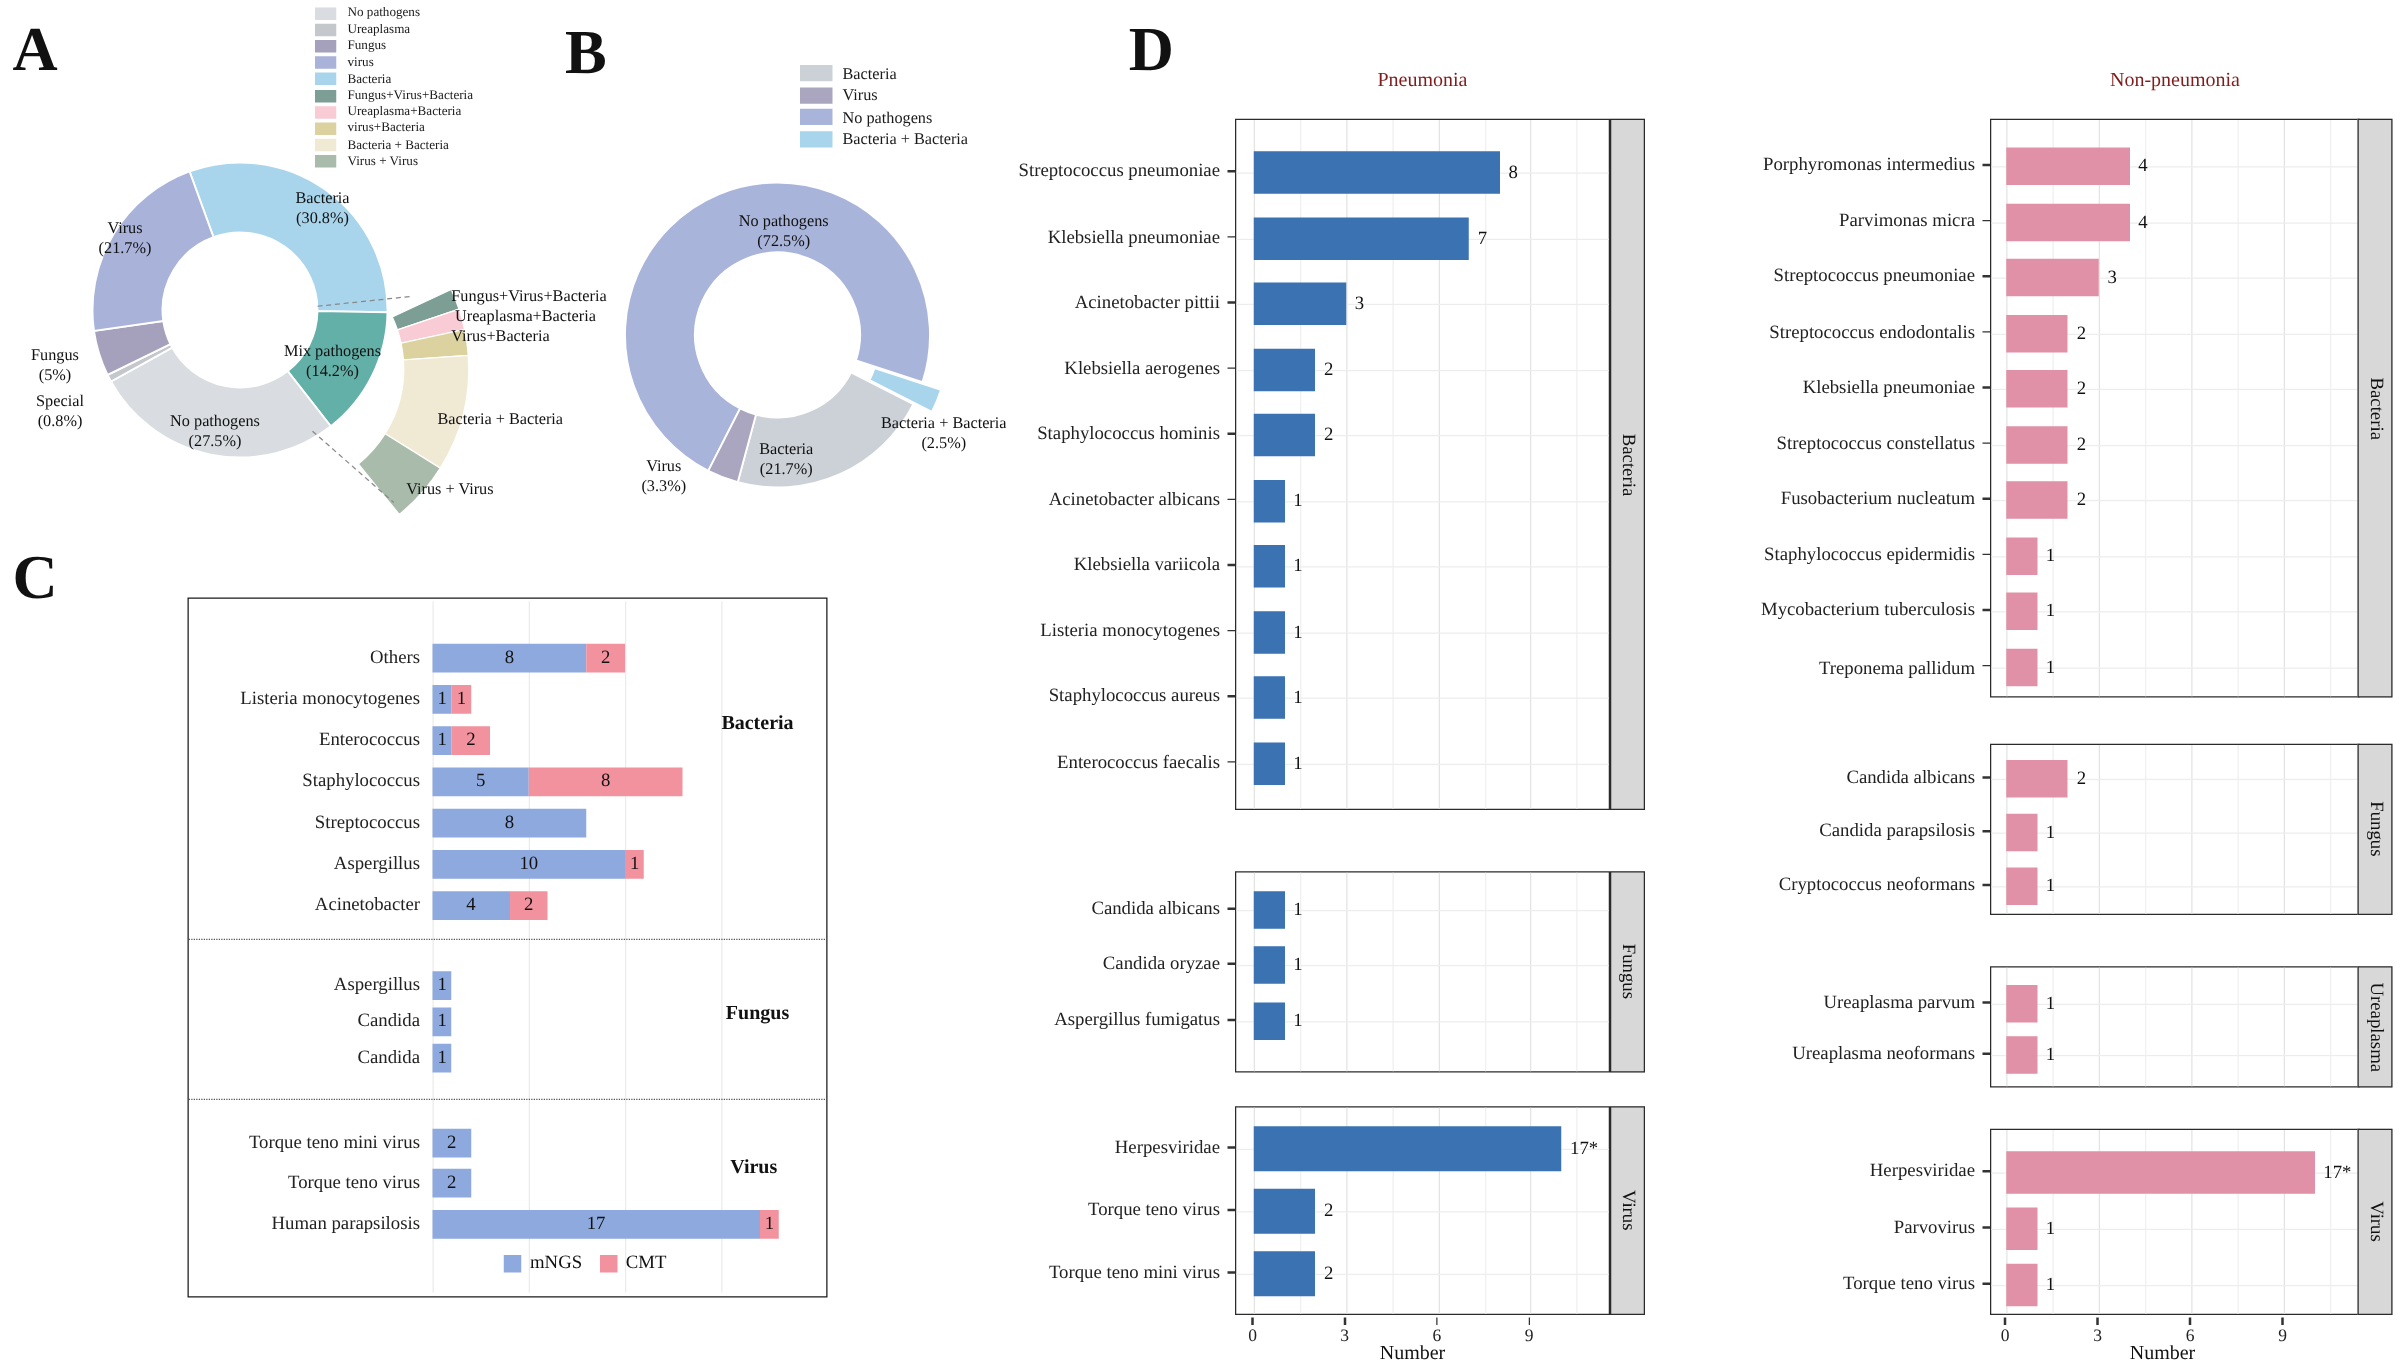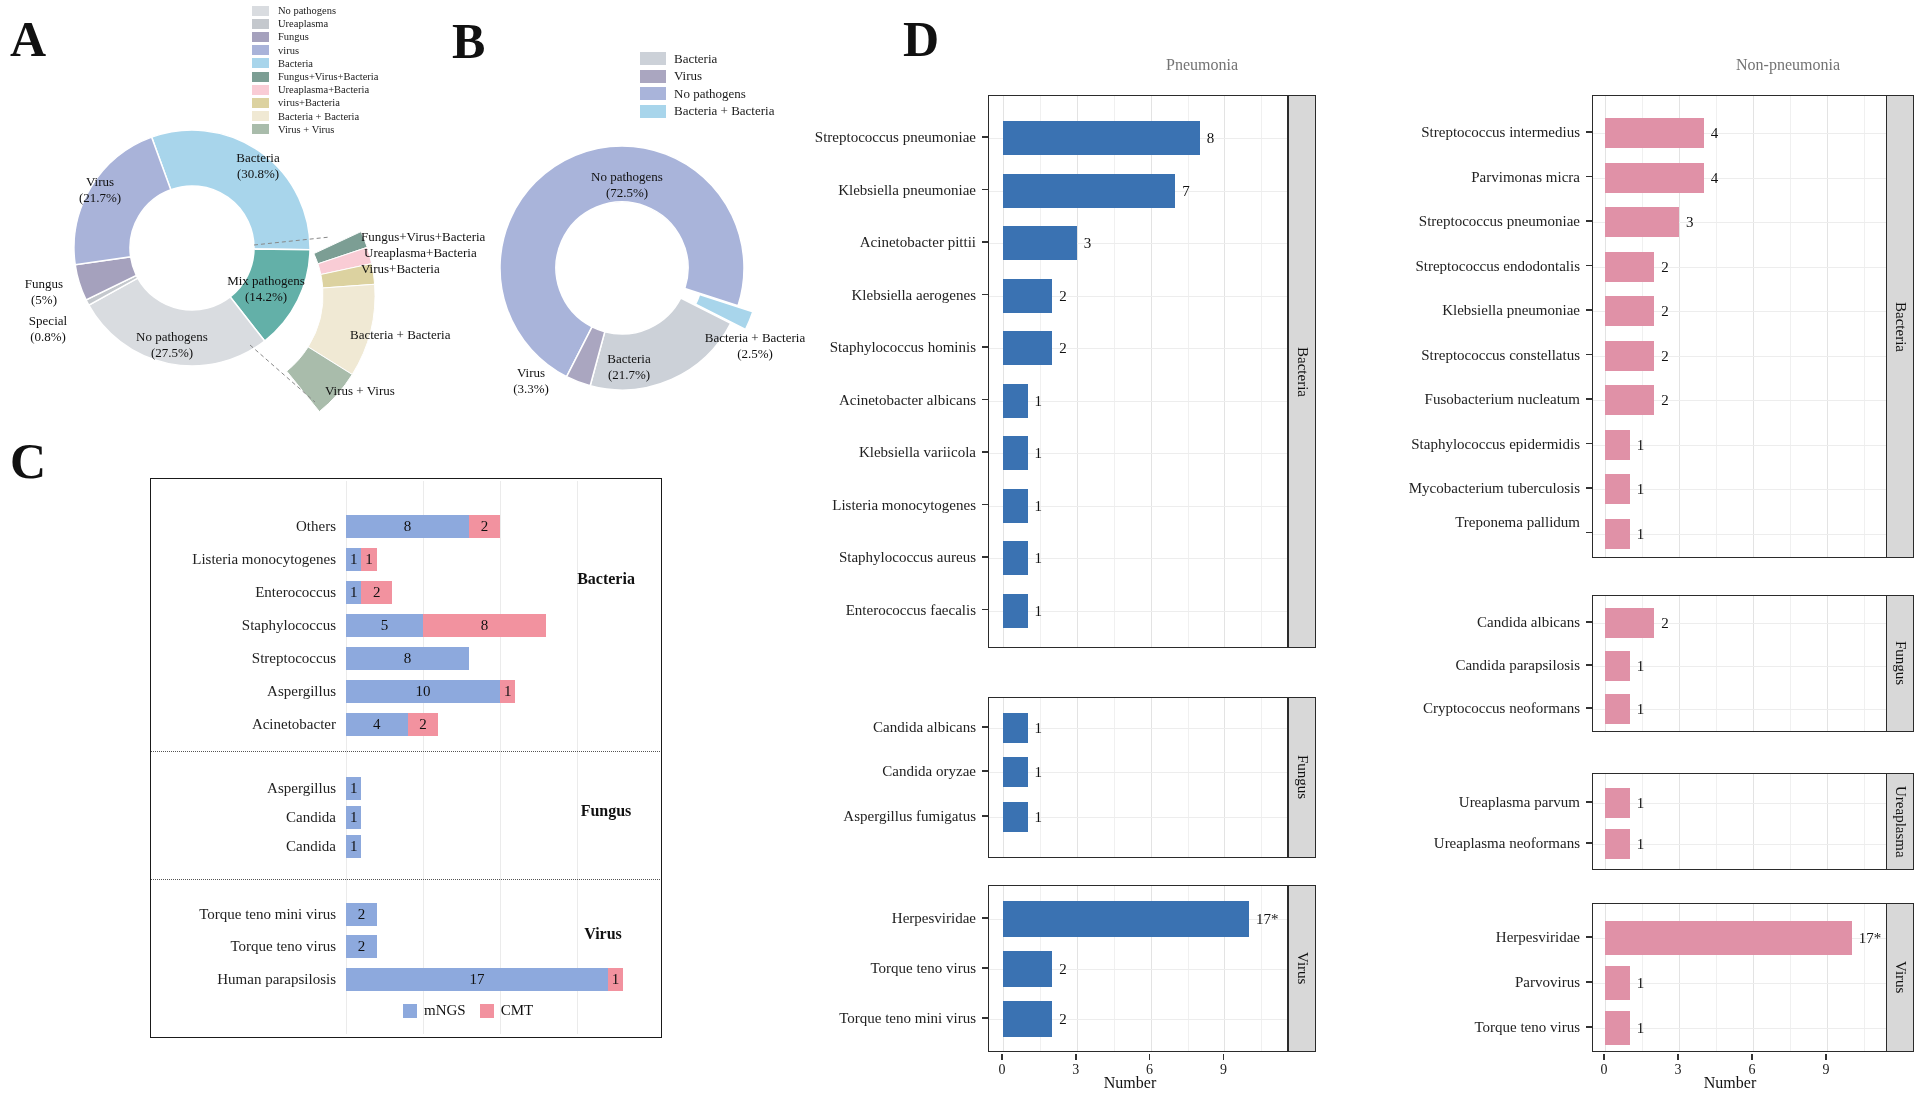--- a/index.html
+++ b/index.html
@@ -3,21 +3,21 @@
 <meta charset="utf-8">
 <style>
   html,body{margin:0;padding:0;background:#fff;}
   #figure{position:relative;width:1921px;height:1097px;background:#fff;overflow:hidden;
           font-family:"Liberation Serif","DejaVu Serif",serif;color:#111;}
   .abs{position:absolute;}
   .letter{position:absolute;font-size:50px;font-weight:bold;line-height:1;}
   .lrow{display:flex;align-items:center;}
   .lsw{flex:0 0 auto;}
   .llab{white-space:nowrap;color:#1a1a1a;}
-  .dtitle{position:absolute;text-align:right;font-size:16px;color:#737373;}
+  .dtitle{position:absolute;text-align:center;font-size:16px;color:#7f1d1d;}
   .dxlabel{position:absolute;text-align:center;font-size:16px;color:#111;}
   .facet-panel{position:absolute;background:#fff;border:1.8px solid #2b2b2b;box-sizing:border-box;overflow:hidden;}
   .strip{position:absolute;background:#d8d8d8;border:1.8px solid #2b2b2b;box-sizing:border-box;
          display:flex;align-items:center;justify-content:center;}
   .strip span{writing-mode:vertical-rl;font-size:15px;color:#111;white-space:nowrap;}
   .catlab{position:absolute;text-align:right;font-size:15px;color:#222;white-space:nowrap;line-height:20px;}
   .vlab{position:absolute;font-size:15px;color:#111;line-height:20px;}
   .ticklab{position:absolute;text-align:center;font-size:14px;color:#222;}
   .gridv,.gridh,.tickmark{position:absolute;}
   .bar{position:absolute;}
@@ -382,39 +382,39 @@
         <div class="vlab" style="position: absolute; left: 68.34px; top: 249.5px;">2</div>
         <div class="bar" style="position: absolute; left: 12px; top: 289px; width: 49.34px; height: 30px; background: rgb(224, 145, 167);"></div>
         <div class="vlab" style="position: absolute; left: 68.34px; top: 294px;">2</div>
         <div class="bar" style="position: absolute; left: 12px; top: 333.5px; width: 24.67px; height: 30px; background: rgb(224, 145, 167);"></div>
         <div class="vlab" style="position: absolute; left: 43.67px; top: 338.5px;">1</div>
         <div class="bar" style="position: absolute; left: 12px; top: 378px; width: 24.67px; height: 30px; background: rgb(224, 145, 167);"></div>
         <div class="vlab" style="position: absolute; left: 43.67px; top: 383px;">1</div>
         <div class="bar" style="position: absolute; left: 12px; top: 422.5px; width: 24.67px; height: 30px; background: rgb(224, 145, 167);"></div>
         <div class="vlab" style="position: absolute; left: 43.67px; top: 427.5px;">1</div>
       </div>
-      <div class="catlab" style="position: absolute; left: 1320px; top: 122px; width: 260px;">Streptococcus intermedius</div>
+      <div class="catlab" style="position: absolute; left: 1320px; top: 122px; width: 260px;">Porphyromonas intermedius</div>
       <div class="tickmark" style="position: absolute; left: 1586px; top: 131.25px; width: 6px; height: 1.5px; background: rgb(51, 51, 51);"></div>
       <div class="catlab" style="position: absolute; left: 1320px; top: 166.5px; width: 260px;">Parvimonas micra</div>
       <div class="tickmark" style="position: absolute; left: 1586px; top: 175.75px; width: 6px; height: 1.5px; background: rgb(51, 51, 51);"></div>
       <div class="catlab" style="position: absolute; left: 1320px; top: 211px; width: 260px;">Streptococcus pneumoniae</div>
       <div class="tickmark" style="position: absolute; left: 1586px; top: 220.25px; width: 6px; height: 1.5px; background: rgb(51, 51, 51);"></div>
       <div class="catlab" style="position: absolute; left: 1320px; top: 255.5px; width: 260px;">Streptococcus endodontalis</div>
       <div class="tickmark" style="position: absolute; left: 1586px; top: 264.75px; width: 6px; height: 1.5px; background: rgb(51, 51, 51);"></div>
       <div class="catlab" style="position: absolute; left: 1320px; top: 300px; width: 260px;">Klebsiella pneumoniae</div>
       <div class="tickmark" style="position: absolute; left: 1586px; top: 309.25px; width: 6px; height: 1.5px; background: rgb(51, 51, 51);"></div>
       <div class="catlab" style="position: absolute; left: 1320px; top: 344.5px; width: 260px;">Streptococcus constellatus</div>
       <div class="tickmark" style="position: absolute; left: 1586px; top: 353.75px; width: 6px; height: 1.5px; background: rgb(51, 51, 51);"></div>
       <div class="catlab" style="position: absolute; left: 1320px; top: 389px; width: 260px;">Fusobacterium nucleatum</div>
       <div class="tickmark" style="position: absolute; left: 1586px; top: 398.25px; width: 6px; height: 1.5px; background: rgb(51, 51, 51);"></div>
       <div class="catlab" style="position: absolute; left: 1320px; top: 433.5px; width: 260px;">Staphylococcus epidermidis</div>
       <div class="tickmark" style="position: absolute; left: 1586px; top: 442.75px; width: 6px; height: 1.5px; background: rgb(51, 51, 51);"></div>
       <div class="catlab" style="position: absolute; left: 1320px; top: 478px; width: 260px;">Mycobacterium tuberculosis</div>
       <div class="tickmark" style="position: absolute; left: 1586px; top: 487.25px; width: 6px; height: 1.5px; background: rgb(51, 51, 51);"></div>
-      <div class="catlab" style="position: absolute; left: 1320px; top: 512px; width: 260px;">Treponema pallidum</div>
+      <div class="catlab" style="position: absolute; left: 1320px; top: 525px; width: 260px;">Treponema pallidum</div>
       <div class="tickmark" style="position: absolute; left: 1586px; top: 531.75px; width: 6px; height: 1.5px; background: rgb(51, 51, 51);"></div>
       <div class="strip" style="position: absolute; left: 1886px; top: 95px; width: 28px; height: 463px;">
         <span>Bacteria</span>
       </div>
       <div class="facet-panel" style="position: absolute; left: 1592px; top: 595px; width: 296px; height: 137px;">
         <div class="gridv" style="position: absolute; left: 12px; top: 0px; width: 1px; height: 137px; background: rgb(227, 227, 227);"></div>
         <div class="gridv" style="position: absolute; left: 49.005px; top: 0px; width: 1px; height: 137px; background: rgb(240, 240, 240);"></div>
         <div class="gridv" style="position: absolute; left: 86.01px; top: 0px; width: 1px; height: 137px; background: rgb(227, 227, 227);"></div>
         <div class="gridv" style="position: absolute; left: 123.015px; top: 0px; width: 1px; height: 137px; background: rgb(240, 240, 240);"></div>
         <div class="gridv" style="position: absolute; left: 160.02px; top: 0px; width: 1px; height: 137px; background: rgb(227, 227, 227);"></div>

